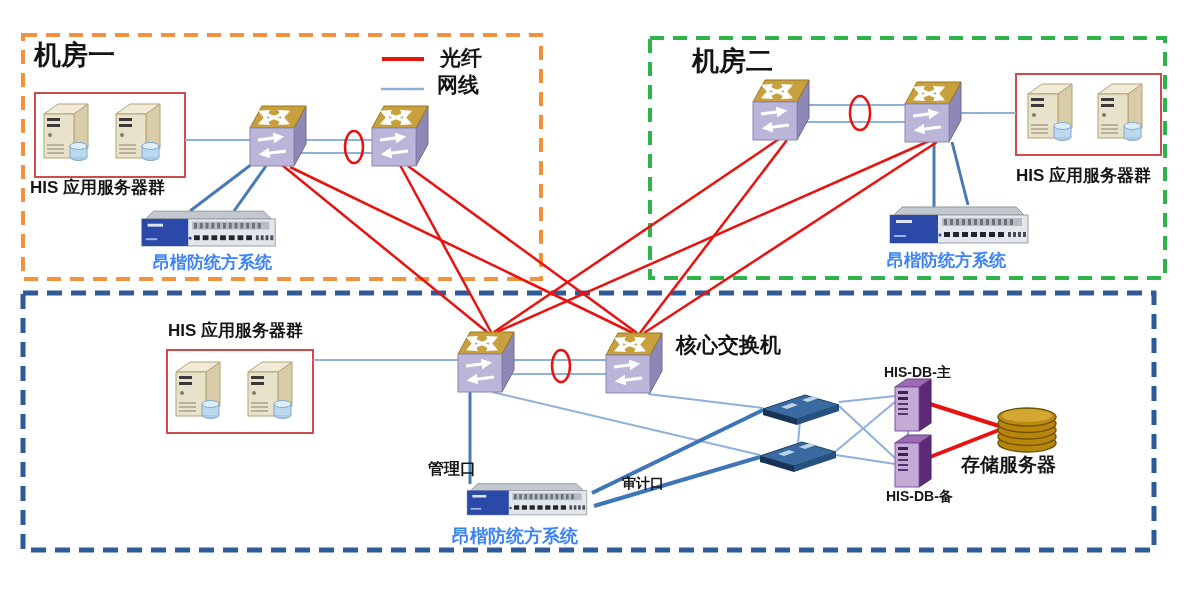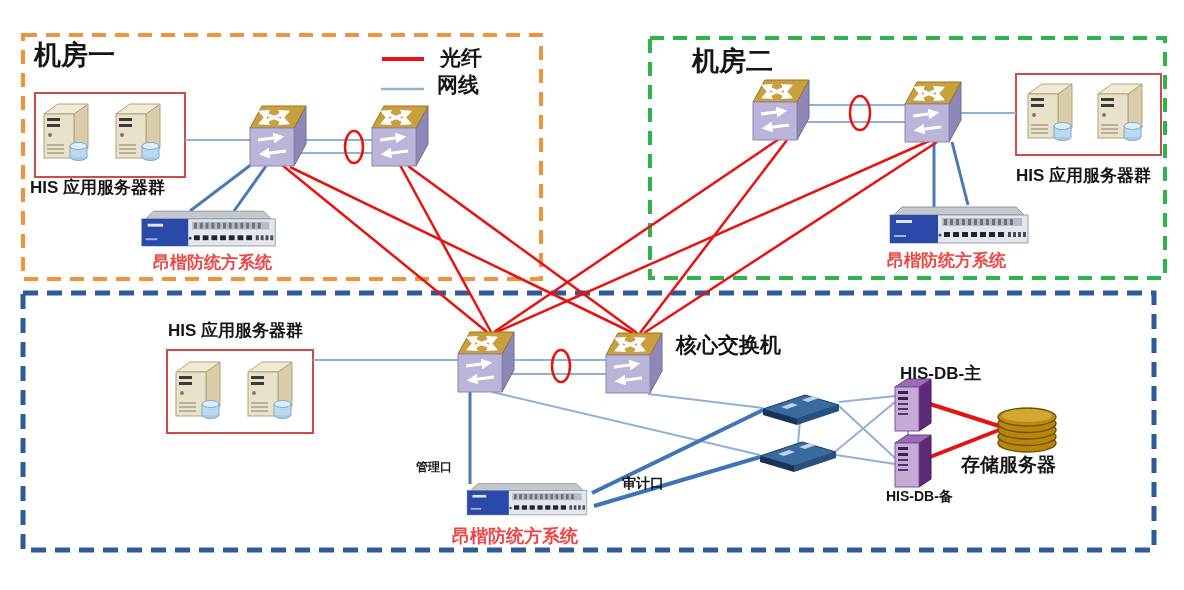--- a/index.html
+++ b/index.html
@@ -1,20 +1,20 @@
 <!DOCTYPE html>
 <html><head>
 <meta charset="utf-8">
 <style>
   html,body{margin:0;padding:0;background:#ffffff;}
   .stage{position:relative;width:1184px;height:590px;background:#ffffff;overflow:hidden;
          font-family:Liberation Sans, sans-serif;}
   .stage svg{position:absolute;left:0;top:0;}
   .lbl{position:absolute;font-weight:bold;color:#151515;white-space:nowrap;line-height:1;}
-  .red{color:#ef4444;}
+  .red{color:#3b82f6;}
   .ln-thin{stroke:#8fb0d8;stroke-width:2;fill:none;}
   .ln-med{stroke:#4a7ab5;stroke-width:3;fill:none;}
   .ln-thick{stroke:#3e74b8;stroke-width:4;fill:none;}
   .ln-fiber{stroke:#e8120f;stroke-width:2.5;fill:none;}
   .ln-fiber-thick{stroke:#e8120f;stroke-width:4;fill:none;}
   .ring{stroke:#e8120f;stroke-width:2.5;fill:none;}
   .grpbox{fill:none;stroke:#cf4b4b;stroke-width:2;}
 </style>
 </head>
 <body>
@@ -208,20 +208,20 @@
 <div class="lbl" style="left:437px;top:74px;font-size:21px;text-align:right;">网线</div>
 <div class="lbl" style="left:30px;top:179px;font-size:17px;">HIS 应用服务器群</div>
 <div class="lbl red" style="left:153px;top:254px;font-size:17px;">昂楷防统方系统</div>
 
 <div class="lbl" style="left:644px;top:48px;font-size:27px;margin-left:48px;">机房二</div>
 <div class="lbl" style="left:1016px;top:167px;font-size:17px;">HIS 应用服务器群</div>
 <div class="lbl red" style="left:887px;top:252px;font-size:17px;">昂楷防统方系统</div>
 
 <div class="lbl" style="left:168px;top:322px;font-size:17px;">HIS 应用服务器群</div>
 <div class="lbl" style="left:676px;top:334px;font-size:21px;">核心交换机</div>
-<div class="lbl" style="left:416px;top:461px;font-size:12px;">管理口</div>
+<div class="lbl" style="left:428px;top:461px;font-size:16px;">管理口</div>
 <div class="lbl" style="left:622px;top:476px;font-size:14px;">审计口</div>
 <div class="lbl red" style="left:452px;top:527px;font-size:18px;">昂楷防统方系统</div>
-<div class="lbl" style="left:884px;top:365px;font-size:17px;margin-left:16px;">HIS-DB-主</div>
+<div class="lbl" style="left:884px;top:365px;font-size:14px;">HIS-DB-主</div>
 <div class="lbl" style="left:886px;top:489px;font-size:14px;">HIS-DB-备</div>
 <div class="lbl" style="left:961px;top:455px;font-size:19px;">存储服务器</div>
 
 </div>
 
 </body></html>

